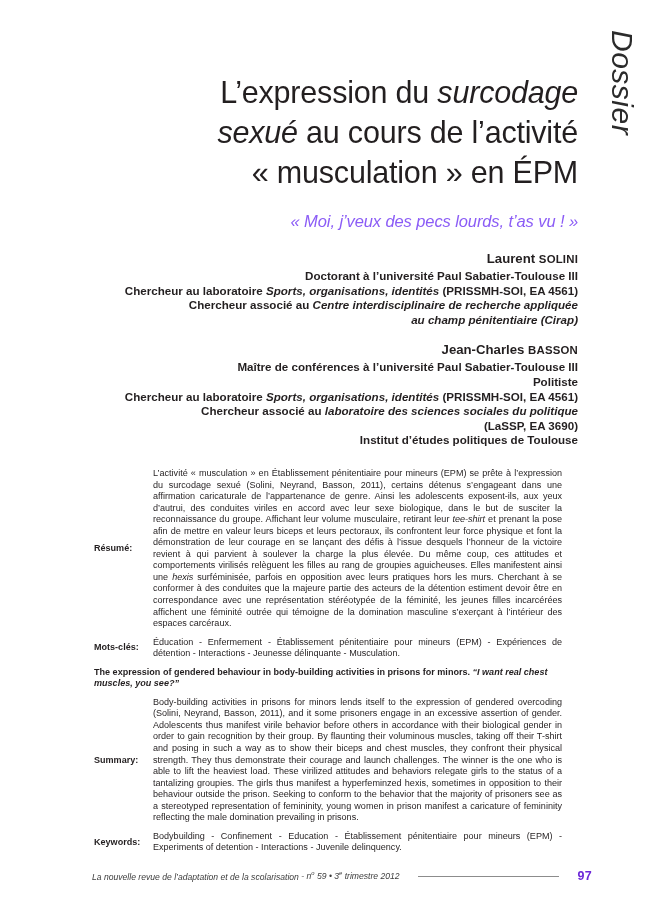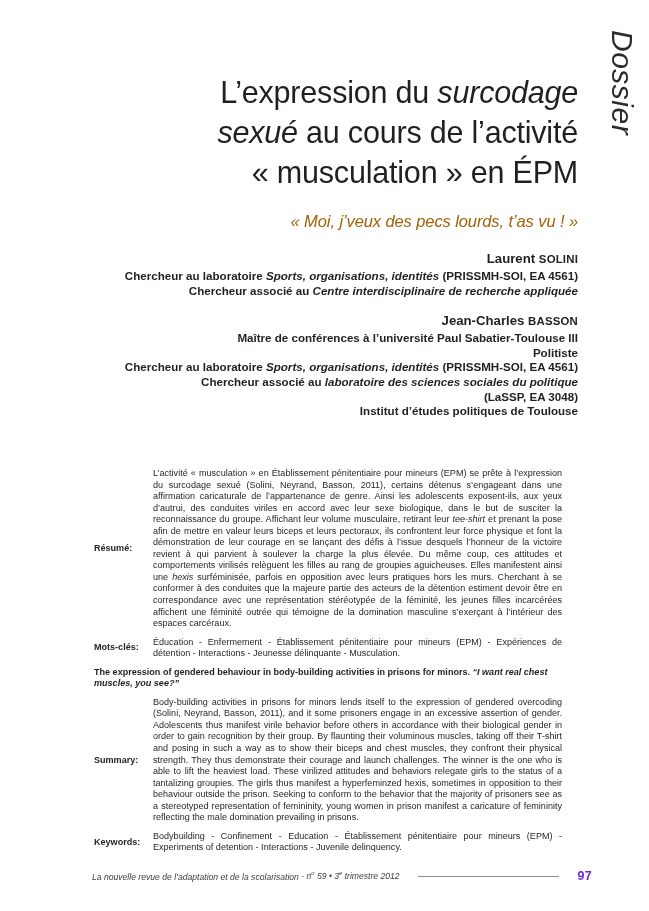--- a/index.html
+++ b/index.html
@@ -61,21 +61,21 @@
     color: #231f20;
     white-space: nowrap;
   }
   .title-line i { font-style: italic; }
 
   .subtitle {
     margin-top: 18px;
     font-size: 16.5px;
     font-style: italic;
     line-height: 22px;
-    color: #a16207;
+    color: #8b5cf6;
     letter-spacing: -0.1px;
   }
 
   
   .authors {
     position: absolute;
     left: 60px;
     top: 250px;
     width: 518px;
     text-align: right;
@@ -182,30 +182,32 @@
         <div class="title-line"><span>L’expression du </span><i>surcodage</i></div>
         <div class="title-line"><i>sexué</i><span> au cours de l’activité</span></div>
         <div class="title-line"><span>«&nbsp;musculation&nbsp;» en ÉPM</span></div>
       </div>
     <div class="subtitle">«&nbsp;Moi, j’veux des pecs lourds, t’as vu&nbsp;!&nbsp;»</div>
   </div>
 
   <div class="authors" id="authors">
       <div class="author-group">
         <div class="author-name"><span>Laurent </span><span class="smallcaps">SOLINI</span></div>
+        <div class="aff"><span>Doctorant à l’université Paul Sabatier-Toulouse III</span></div>
         <div class="aff"><span>Chercheur au laboratoire </span><i>Sports, organisations, identités</i><span> (PRISSMH-SOI, EA 4561)</span></div>
         <div class="aff"><span>Chercheur associé au </span><i>Centre interdisciplinaire de recherche appliquée</i></div>
+        <div class="aff"><i>au champ pénitentiaire (Cirap)</i></div>
       </div>
       <div class="author-group">
         <div class="author-name"><span>Jean-Charles </span><span class="smallcaps">BASSON</span></div>
         <div class="aff"><span>Maître de conférences à l’université Paul Sabatier-Toulouse III</span></div>
         <div class="aff"><span>Politiste</span></div>
         <div class="aff"><span>Chercheur au laboratoire </span><i>Sports, organisations, identités</i><span> (PRISSMH-SOI, EA 4561)</span></div>
         <div class="aff"><span>Chercheur associé au </span><i>laboratoire des sciences sociales du politique</i></div>
-        <div class="aff"><span>(LaSSP, EA 3048)</span></div>
+        <div class="aff"><span>(LaSSP, EA 3690)</span></div>
         <div class="aff"><span>Institut d’études politiques de Toulouse</span></div>
       </div>
     </div>
 
   <div class="abstract">
 
     <div class="row">
       <div class="row-label">Résumé:</div>
       <div class="row-body" id="abstract-fr-body"><span>L’activité «&nbsp;musculation&nbsp;» en Établissement pénitentiaire pour mineurs (EPM) se prête à l’expression du surcodage sexué (Solini, Neyrand, Basson, 2011), certains détenus s’engageant dans une affirmation caricaturale de l’appartenance de genre. Ainsi les adolescents exposent-ils, aux yeux d’autrui, des conduites viriles en accord avec leur sexe biologique, dans le but de susciter la reconnaissance du groupe. Affichant leur volume musculaire, retirant leur </span><i>tee-shirt</i><span> et prenant la pose afin de mettre en valeur leurs biceps et leurs pectoraux, ils confrontent leur force physique et font la démonstration de leur courage en se lançant des défis à l’issue desquels l’honneur de la victoire revient à qui parvient à soulever la charge la plus élevée. Du même coup, ces attitudes et comportements virilisés relèguent les filles au rang de groupies aguicheuses. Elles manifestent ainsi une </span><i>hexis</i><span> surféminisée, parfois en opposition avec leurs pratiques hors les murs. Cherchant à se conformer à des conduites que la majeure partie des acteurs de la détention estiment devoir être en correspondance avec une représentation stéréotypée de la féminité, les jeunes filles incarcérées affichent une féminité outrée qui témoigne de la domination masculine s’exerçant à l’intérieur des espaces carcéraux.</span></div>
     </div>

